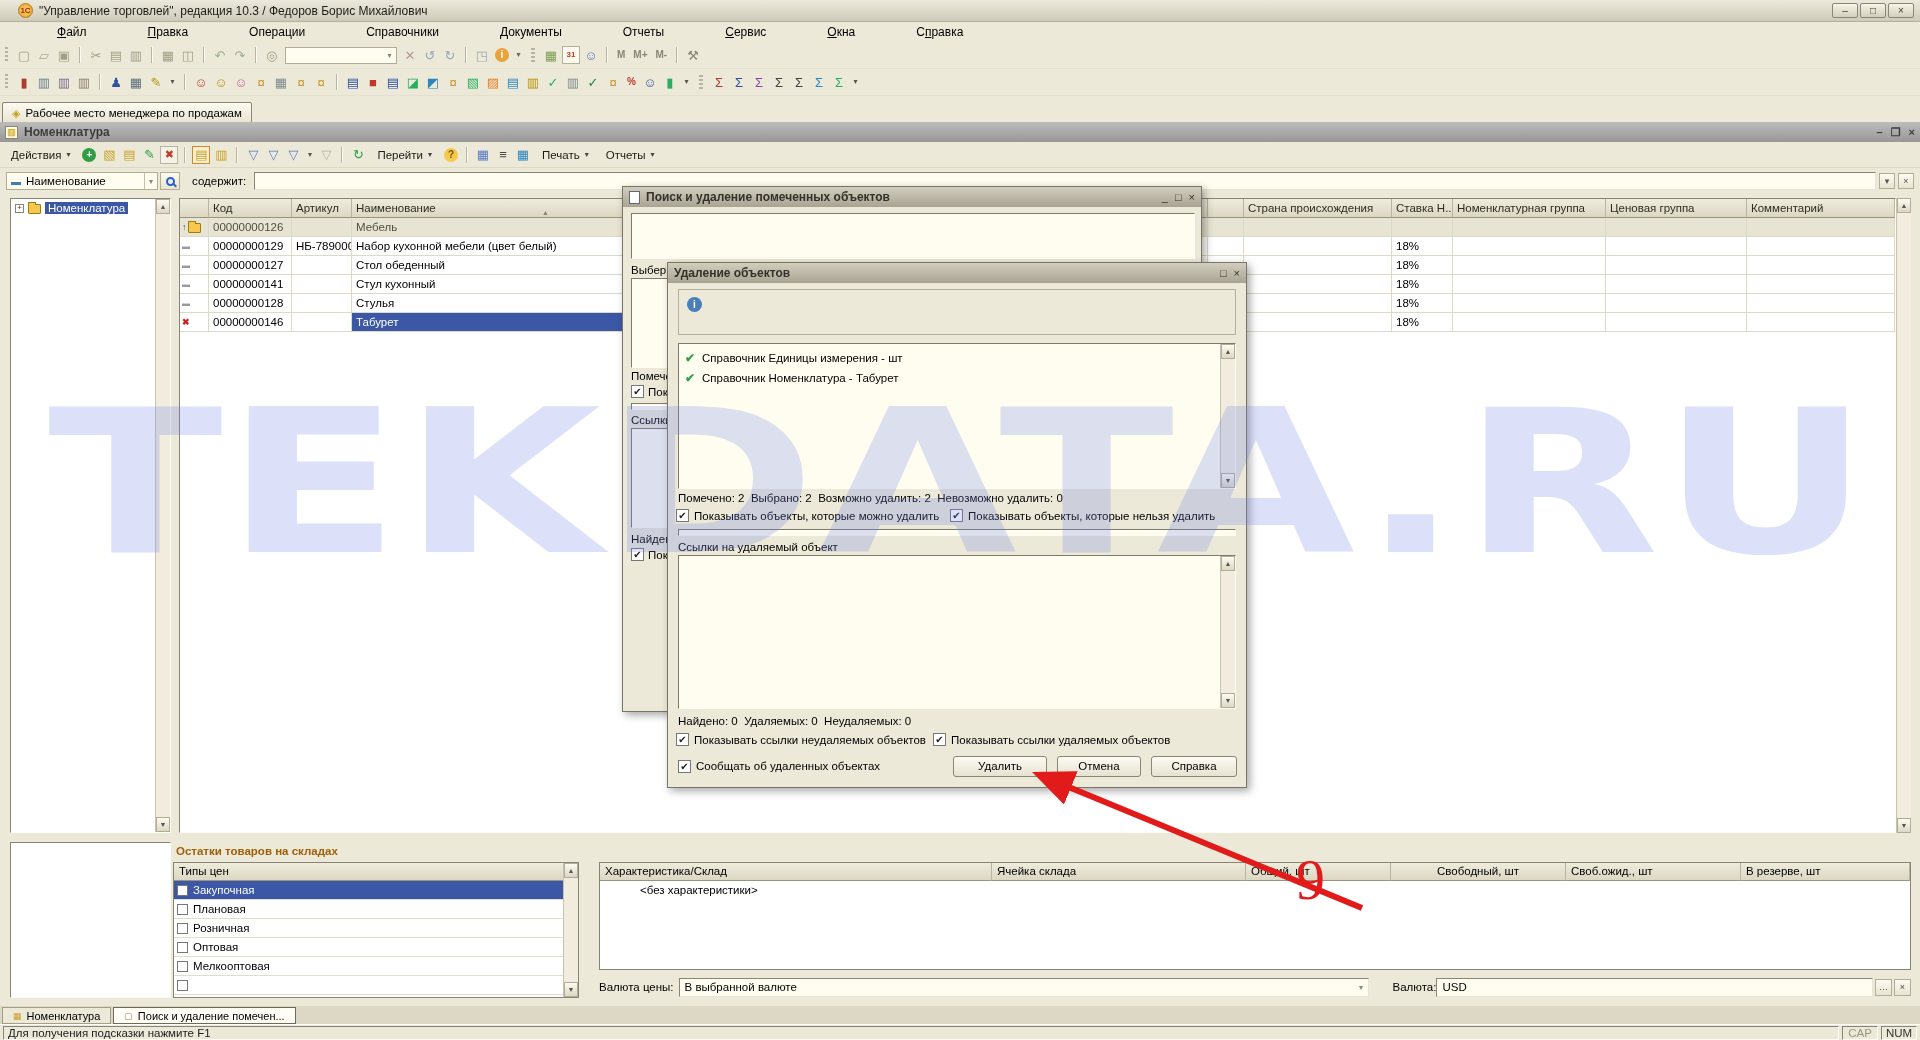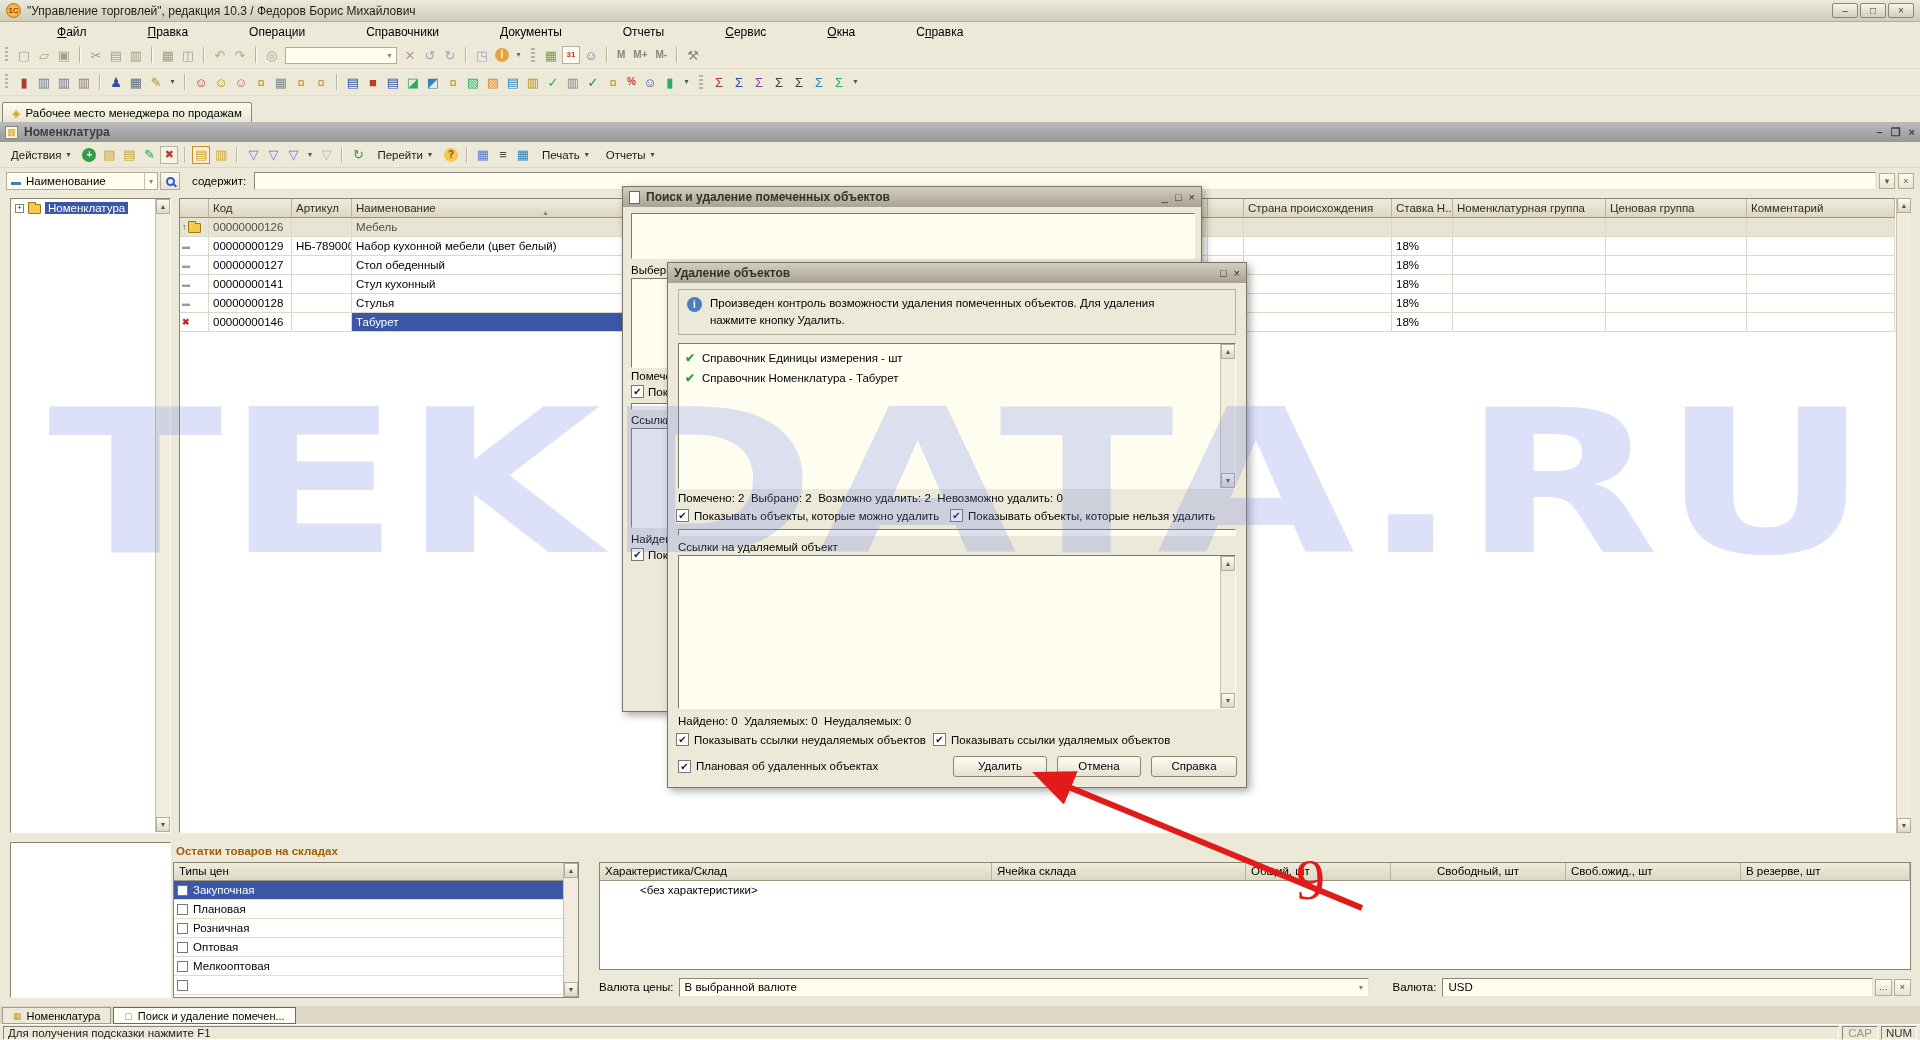--- a/index.html
+++ b/index.html
@@ -9,21 +9,21 @@
           font-size:11.5px;color:#000;}
   i{font-style:normal;}
   u{text-decoration:underline;}
 
   
   .titlebar{position:absolute;left:0;top:0;width:100%;height:22px;
     background:linear-gradient(#ece9dc,#cfcbba);display:flex;align-items:center;
     padding:0 6px;gap:6px;border-bottom:1px solid #b5b09e;}
   .applogo{width:15px;height:15px;border-radius:50%;background:radial-gradient(#ffd76e,#e89c1c);
     color:#b02010;font-size:8px;font-weight:bold;display:flex;align-items:center;justify-content:center;
-    border:1px solid #b07c20;}
+    border:1px solid #b07c20;margin-left:12px;}
   .apptitle{font-size:12px;color:#1d1d18;}
   .winbtns{margin-left:auto;display:flex;gap:2px;}
   .winbtn{width:26px;height:15px;background:linear-gradient(#f7f4e8,#d4cfbc);
     border:1px solid #8a8575;border-radius:2px;display:flex;align-items:center;justify-content:center;
     font-size:10px;color:#3d3b32;}
   .wb-min::before{content:"–";} .wb-max::before{content:"□";} .wb-close::before{content:"×";}
 
   .menubar{position:absolute;left:0;top:22px;width:100%;height:20px;display:flex;gap:18px;
     align-items:center;padding-left:14px;background:var(--chrome);font-size:12px;}
   .mitem{cursor:default;margin-left:43px;}
@@ -186,21 +186,21 @@
   .shc{height:18px;line-height:17px;padding:0 5px;background:linear-gradient(#efecdd,#dcd7c2);
     border-right:1px solid #b9b4a0;border-bottom:1px solid #9a957f;white-space:nowrap;overflow:hidden;}
   span.shc:nth-of-type(1){width:392px;} span.shc:nth-of-type(2){width:254px;}
   span.shc:nth-of-type(3){width:145px;} span.shc:nth-of-type(4){width:175px;text-align:center;}
   span.shc:nth-of-type(5){width:175px;} span.shc:nth-of-type(6){width:169px;}
   .srow{height:19px;line-height:18px;padding-left:40px;}
   .currow{position:absolute;left:599px;top:976px;width:1312px;height:22px;display:flex;align-items:center;}
   .curlabel{white-space:nowrap;margin-right:5px;}
   .curcombo{width:690px;height:19px;background:var(--cream);border:1px solid;
     border-color:#8a8476 #e9e5d4 #e9e5d4 #8a8476;display:flex;align-items:center;padding-left:5px;}
-  .curlabel2{margin-left:24px;margin-right:6px;}
+  .curlabel2{margin-left:24px;}
   .curfield{flex:1;height:19px;background:var(--cream);border:1px solid;
     border-color:#8a8476 #e9e5d4 #e9e5d4 #8a8476;display:flex;align-items:center;padding-left:5px;}
   .curbtn{width:17px;height:17px;margin-left:2px;border:1px solid #b3ad97;
     background:linear-gradient(#fdfbf1,#e8e4d2);display:flex;align-items:center;justify-content:center;
     font-size:9px;color:#444;}
 
   
   .btabs{position:absolute;left:0;top:1006px;width:100%;height:18px;background:#ddd8c6;
     display:flex;gap:2px;padding:1px 2px 0;z-index:10;}
   .btab{display:inline-flex;align-items:center;gap:5px;padding:0 10px;background:var(--chrome);
@@ -821,21 +821,20 @@
   <div class="dlg frontdlg">
     <div class="dlg-title">
       <span>Удаление объектов</span>
       <span class="dlg-btns">
         <span>□</span>
         <span>×</span>
       </span>
     </div>
     <div class="infopanel">
       <span class="info-ic">i</span>
-      <span class="infotext">Произведен контроль возможности удаления помеченных объектов. Для удаления нажмите кнопку Удалить.</span>
     </div>
     <div class="dlist" style="top:80px;height:146px;">
       <div class="dlist-items">
 
           <div class="ditem">
             <span class="dcheck"></span>
             <span>Справочник Единицы измерения - шт</span>
           </div>
 
           <div class="ditem">
@@ -871,21 +870,21 @@
       <span class="cb13 on"></span>
       <span>Показывать ссылки неудаляемых объектов</span>
     </div>
     <div class="dcb" style="left:265px;top:470px;">
       <span class="cb13 on"></span>
       <span>Показывать ссылки удаляемых объектов</span>
     </div>
     <div class="dbottom">
       <span class="dcb" style="position:static;">
         <span class="cb13 on"></span>
-        <span>Плановая об удаленных объектах</span>
+        <span>Сообщать об удаленных объектах</span>
       </span>
       <span class="btn btn-del">Удалить</span>
       <span class="btn btn-can">Отмена</span>
       <span class="btn btn-hlp">Справка</span>
     </div>
   </div>
 
   <div class="btabs">
 
       <div class="btab">

